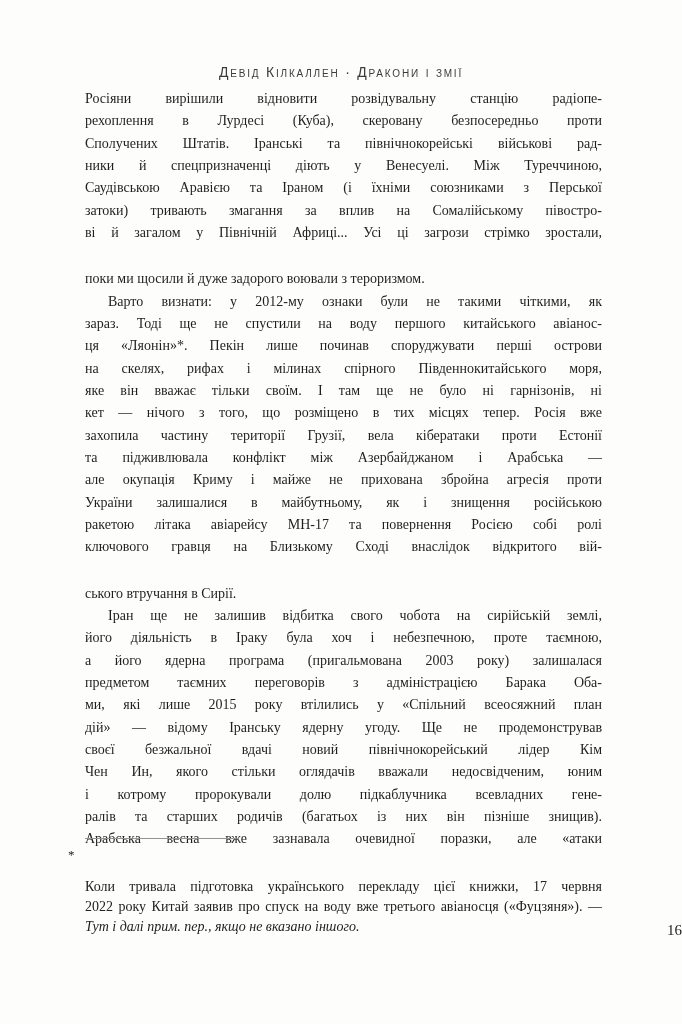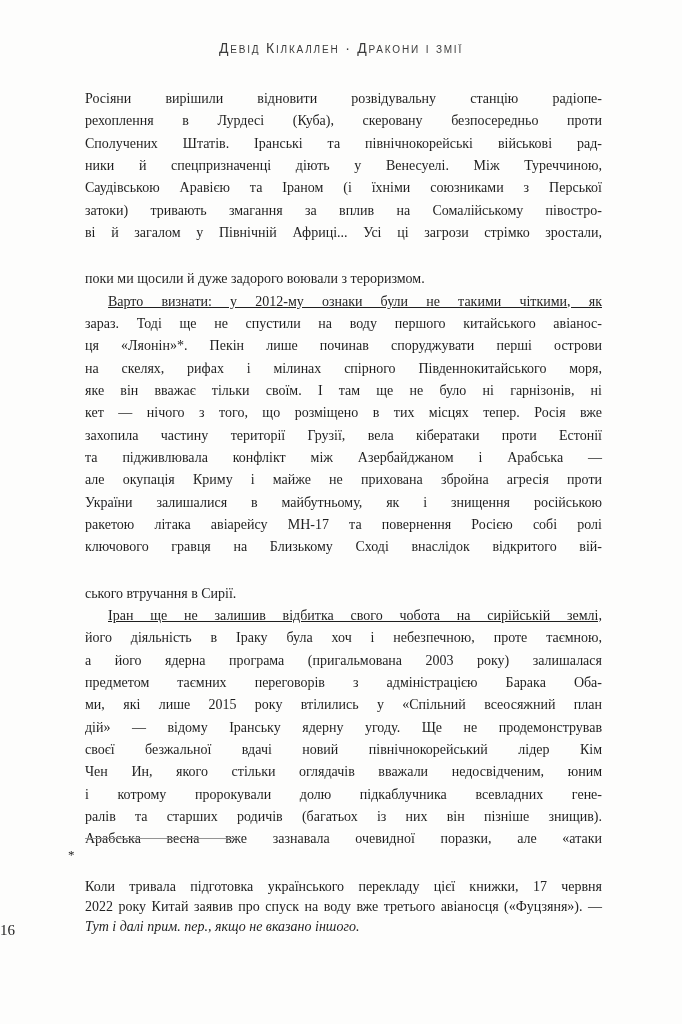--- a/index.html
+++ b/index.html
@@ -11,21 +11,21 @@
     font-family: "Liberation Serif", "DejaVu Serif", serif;
     color: #1f1f1f;
   }
   .page {
     position: absolute;
     inset: 0;
   }
   
   .running-header {
     position: absolute;
-    top: 40px;
+    top: 64px;
     left: 0;
     width: 682px;
     text-align: center;
     font-family: "Liberation Sans", sans-serif;
     font-variant: small-caps;
     font-size: 14px;
     letter-spacing: 1.8px;
     color: #3c3c3c;
   }
   
@@ -41,21 +41,20 @@
     text-align: justify;
     text-align-last: justify;
     white-space: nowrap;
   }
   .line.last {
     text-align-last: left;
     margin-top: 24px;
   }
   .line.indent {
     text-indent: 23px;
-    text-decoration: underline;
   }
   
   .footnote-rule {
     position: absolute;
     top: 838px;
     left: 85px;
     width: 148px;
     border-top: 1px solid #949494;
   }
   .footnote {
@@ -88,21 +87,21 @@
   }
   .fn-line.italic {
     font-style: italic;
   }
   
   .page-number {
     position: absolute;
     top: 922px;
     left: 0;
     width: 682px;
-    text-align: left;
+    text-align: right;
     font-size: 15px;
     color: #242424;
   }
 </style>
 </head>
 <body>
 
 <div class="page">
 
   <div class="running-header">Девід Кілкаллен · Дракони і змії</div>

